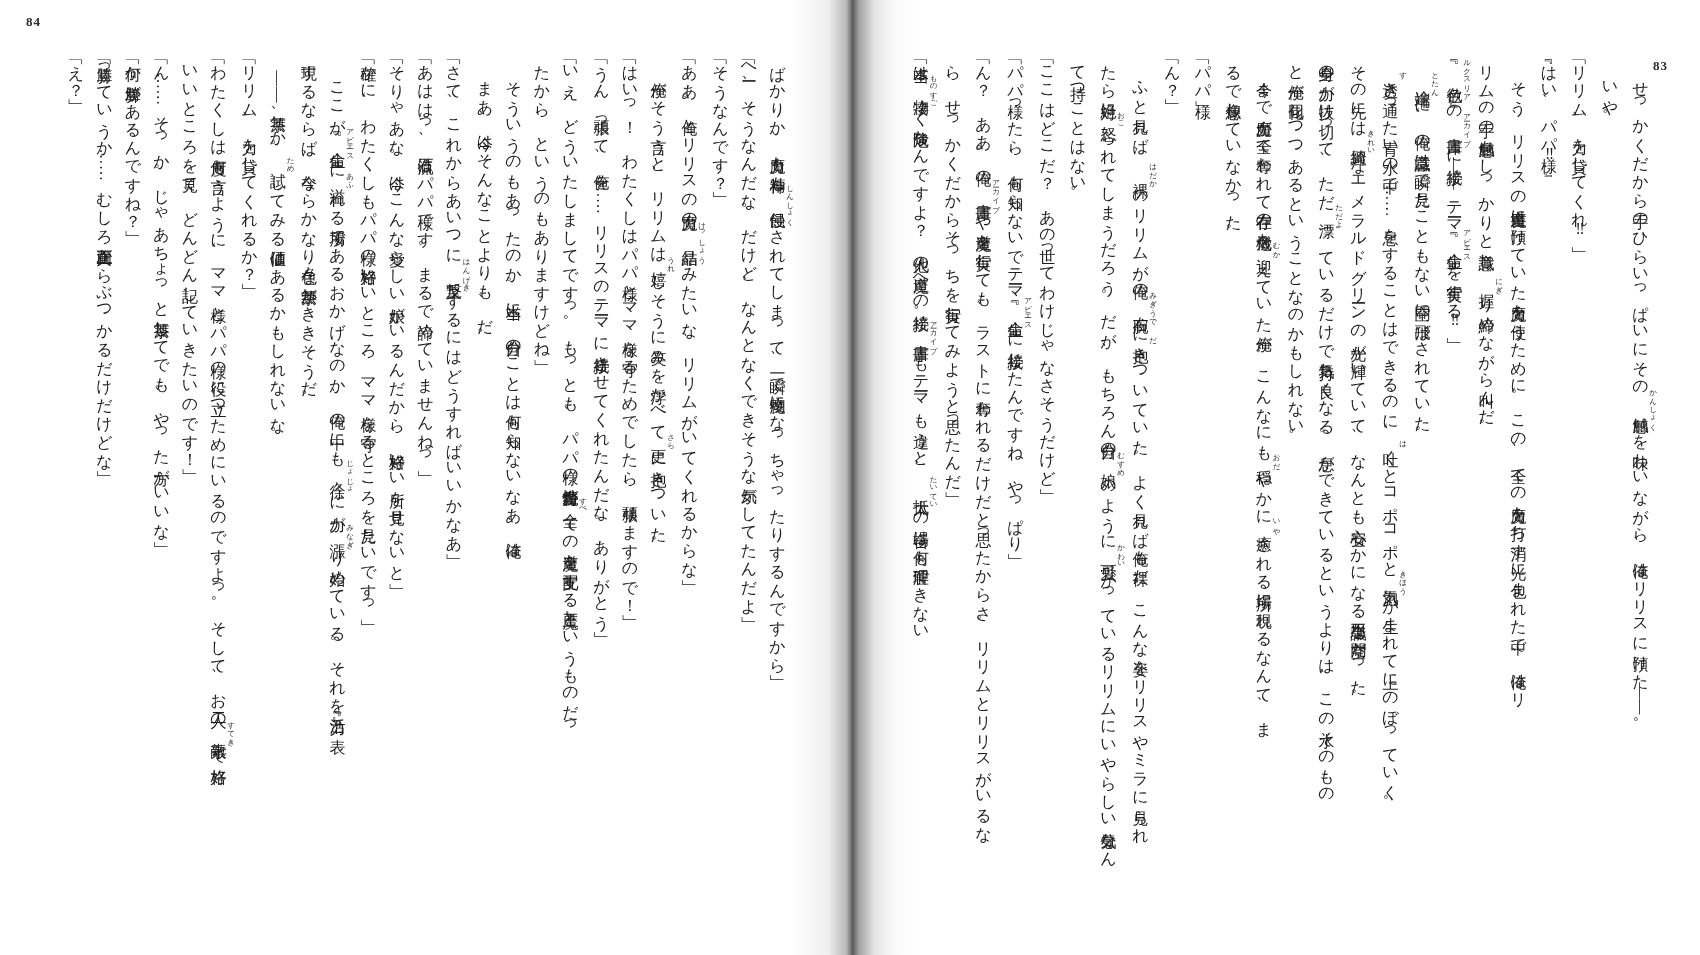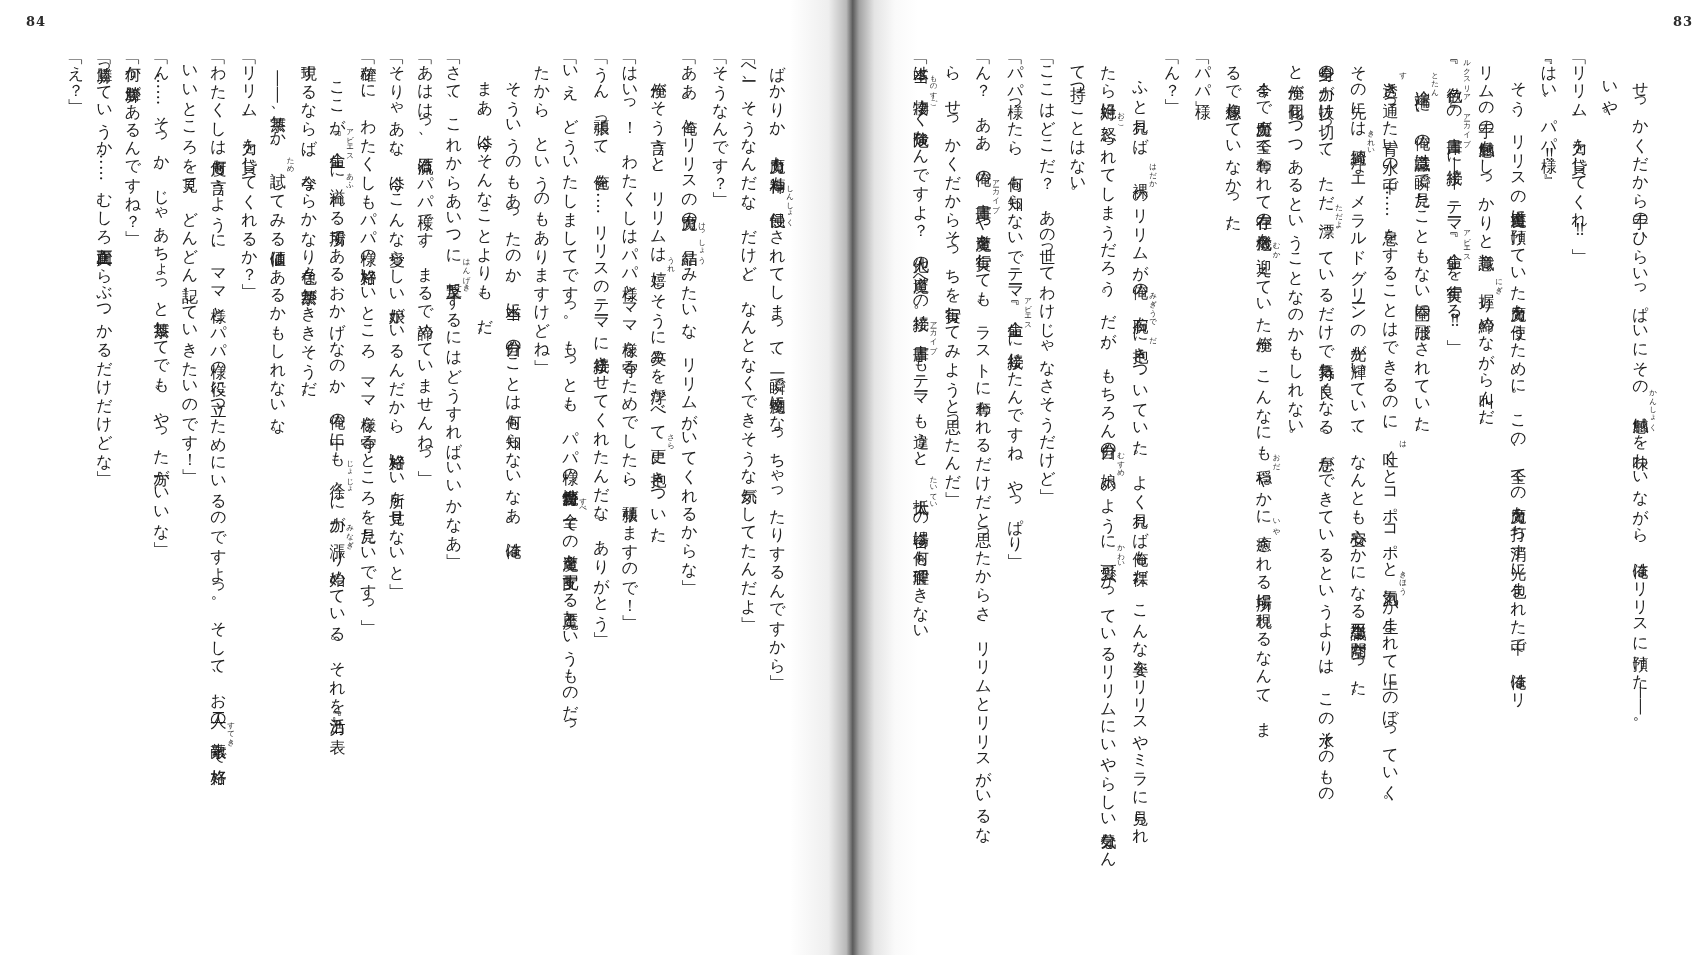--- a/index.html
+++ b/index.html
@@ -6,32 +6,33 @@
     margin: 0; padding: 0;
     width: 1700px; height: 955px;
     background: #ffffff;
     overflow: hidden;
     font-family: "DejaVu Serif", "Liberation Serif", serif;
   }
   .spread {
     position: absolute; left: 0; top: 0;
     width: 1700px; height: 955px;
     background: #ffffff;
+    font-family: Liberation Serif, serif;
   }
   .page { position: absolute; top: 0; height: 955px; background: transparent; }
   .page-left  { left: 0;     width: 850px; }
   .page-right { left: 850px; width: 850px; }
 
   .page-number {
     position: absolute; top: 14px;
     font-size: 13px; font-weight: 700;
     color: #2b2b2b; letter-spacing: 1px;
   }
   .page-left  .page-number { left: 26px; }
-  .page-right .page-number { right: 7px; }
+  .page-right .page-number { right: 32px; margin-top: 44px; }
 
   .text-area {
     position: absolute; top: 54px;
     height: 845px;
     writing-mode: vertical-rl;
     -webkit-writing-mode: vertical-rl;
     text-orientation: mixed;
     color: #1e1e1e;
   }
   .page-right .text-area { right: 43px; }

